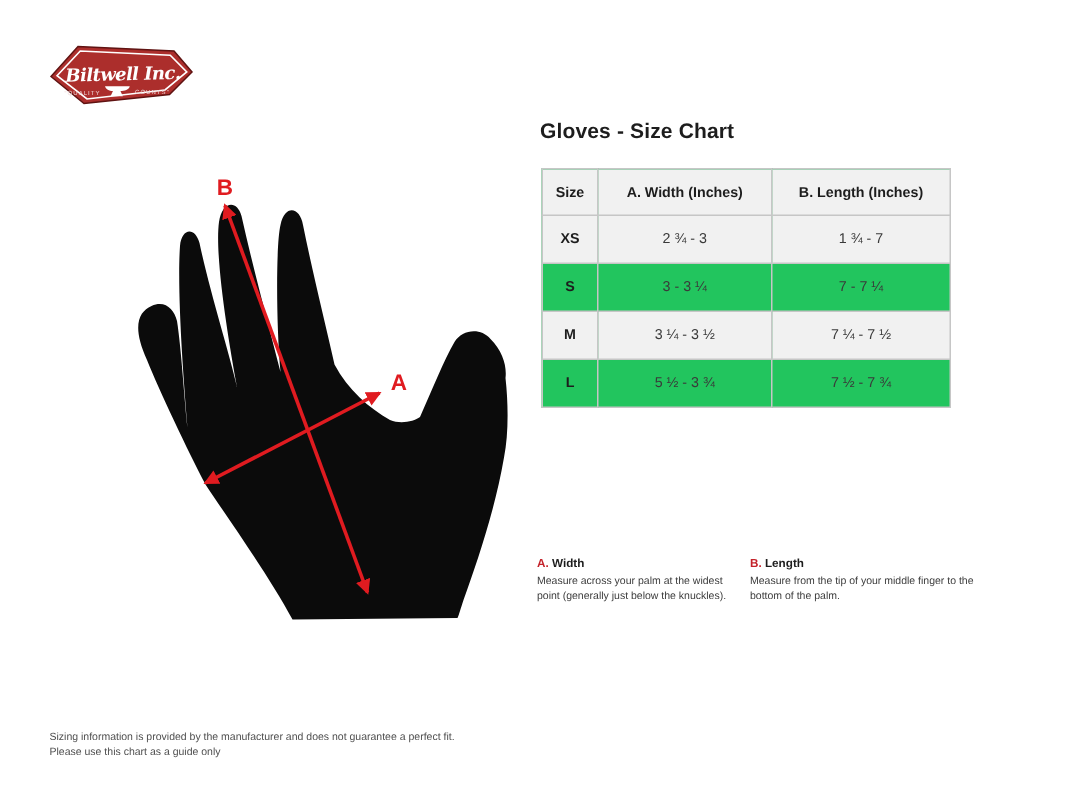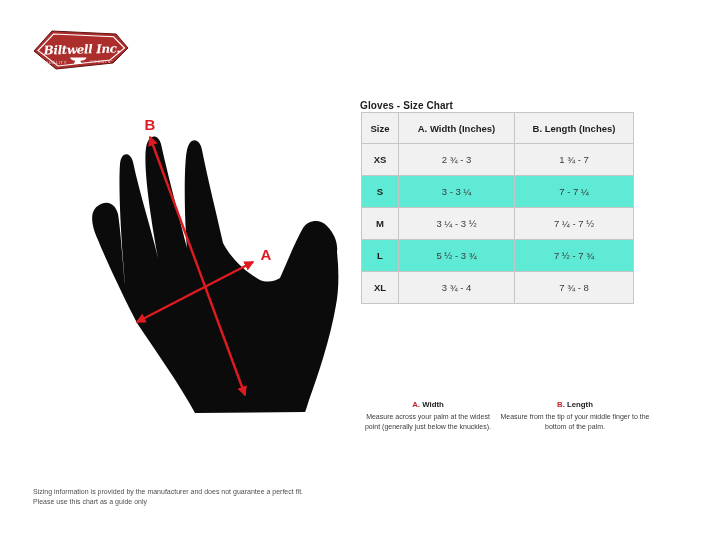--- a/index.html
+++ b/index.html
@@ -11,43 +11,43 @@
   .page { position:relative; width:720px; height:540px; background:#fff; overflow:hidden; }
 
   
   .logo { position:absolute; left:28px; top:28px; }
 
   
   .hand { position:absolute; left:80px; top:100px; }
 
   
   .chart-title {
-    position:absolute; left:360px; top:100px;
-    font-size:10px; font-weight:bold; color:#1d1d1d; letter-spacing:.1px;
+    position:absolute; left:360px; top:79px;
+    font-size:14px; font-weight:bold; color:#1d1d1d; letter-spacing:.1px;
   }
   table.size-chart {
     position:absolute; left:361px; top:112px;
     border-collapse:collapse; table-layout:fixed; width:272px;
-    background:#5eead4;
+    background:#22c55e;
   }
   table.size-chart th, table.size-chart td {
     border:1px solid #c6c6c6; text-align:center; vertical-align:middle;
     padding:0; font-size:9.5px; color:#3a3a3a;
   }
   table.size-chart th { height:30px; background:#f1f1f1; font-weight:bold; color:#1d1d1d; }
   table.size-chart td { height:31px; }
   table.size-chart tbody tr:nth-child(odd) { background:#f1f1f1; }
   table.size-chart td.size-cell { font-weight:bold; color:#1d1d1d; }
 
   
   .howto-title {
     position:absolute; left:360px; top:367px;
     font-size:12px; font-weight:bold; color:#1d1d1d;
   }
-  .measure-item { position:absolute; top:400px;text-align:center; }
+  .measure-item { position:absolute; top:371px; }
   .measure-item.a { left:358px; width:140px; }
   .measure-item.b { left:500px; width:150px; }
   .measure-label { font-size:7.8px; font-weight:bold; color:#1d1d1d; }
   .measure-label .prefix { color:#c4232b; }
   .measure-text { font-size:7px; line-height:10px; color:#3c3c3c; margin-top:3px; }
 
   
   .footnote {
     position:absolute; left:33px; top:487px;
     font-size:7px; line-height:10px; color:#4f4f4f;
@@ -132,25 +132,20 @@
       <tr>
         <td class="size-cell">M</td>
         <td>3 ¼ - 3 ½</td>
         <td>7 ¼ - 7 ½</td>
       </tr>
       <tr>
         <td class="size-cell">L</td>
         <td>5 ½ - 3 ¾</td>
         <td>7 ½ - 7 ¾</td>
       </tr>
-      <tr>
-        <td class="size-cell">XL</td>
-        <td>3 ¾ - 4</td>
-        <td>7 ¾ - 8</td>
-      </tr>
     </tbody>
   </table>
 
 
   <div class="measure-item a">
     <div class="measure-label">
       <span class="prefix">A.</span>
       <span>Width</span>
     </div>
     <div class="measure-text">Measure across your palm at the widest point (generally just below the knuckles).</div>

